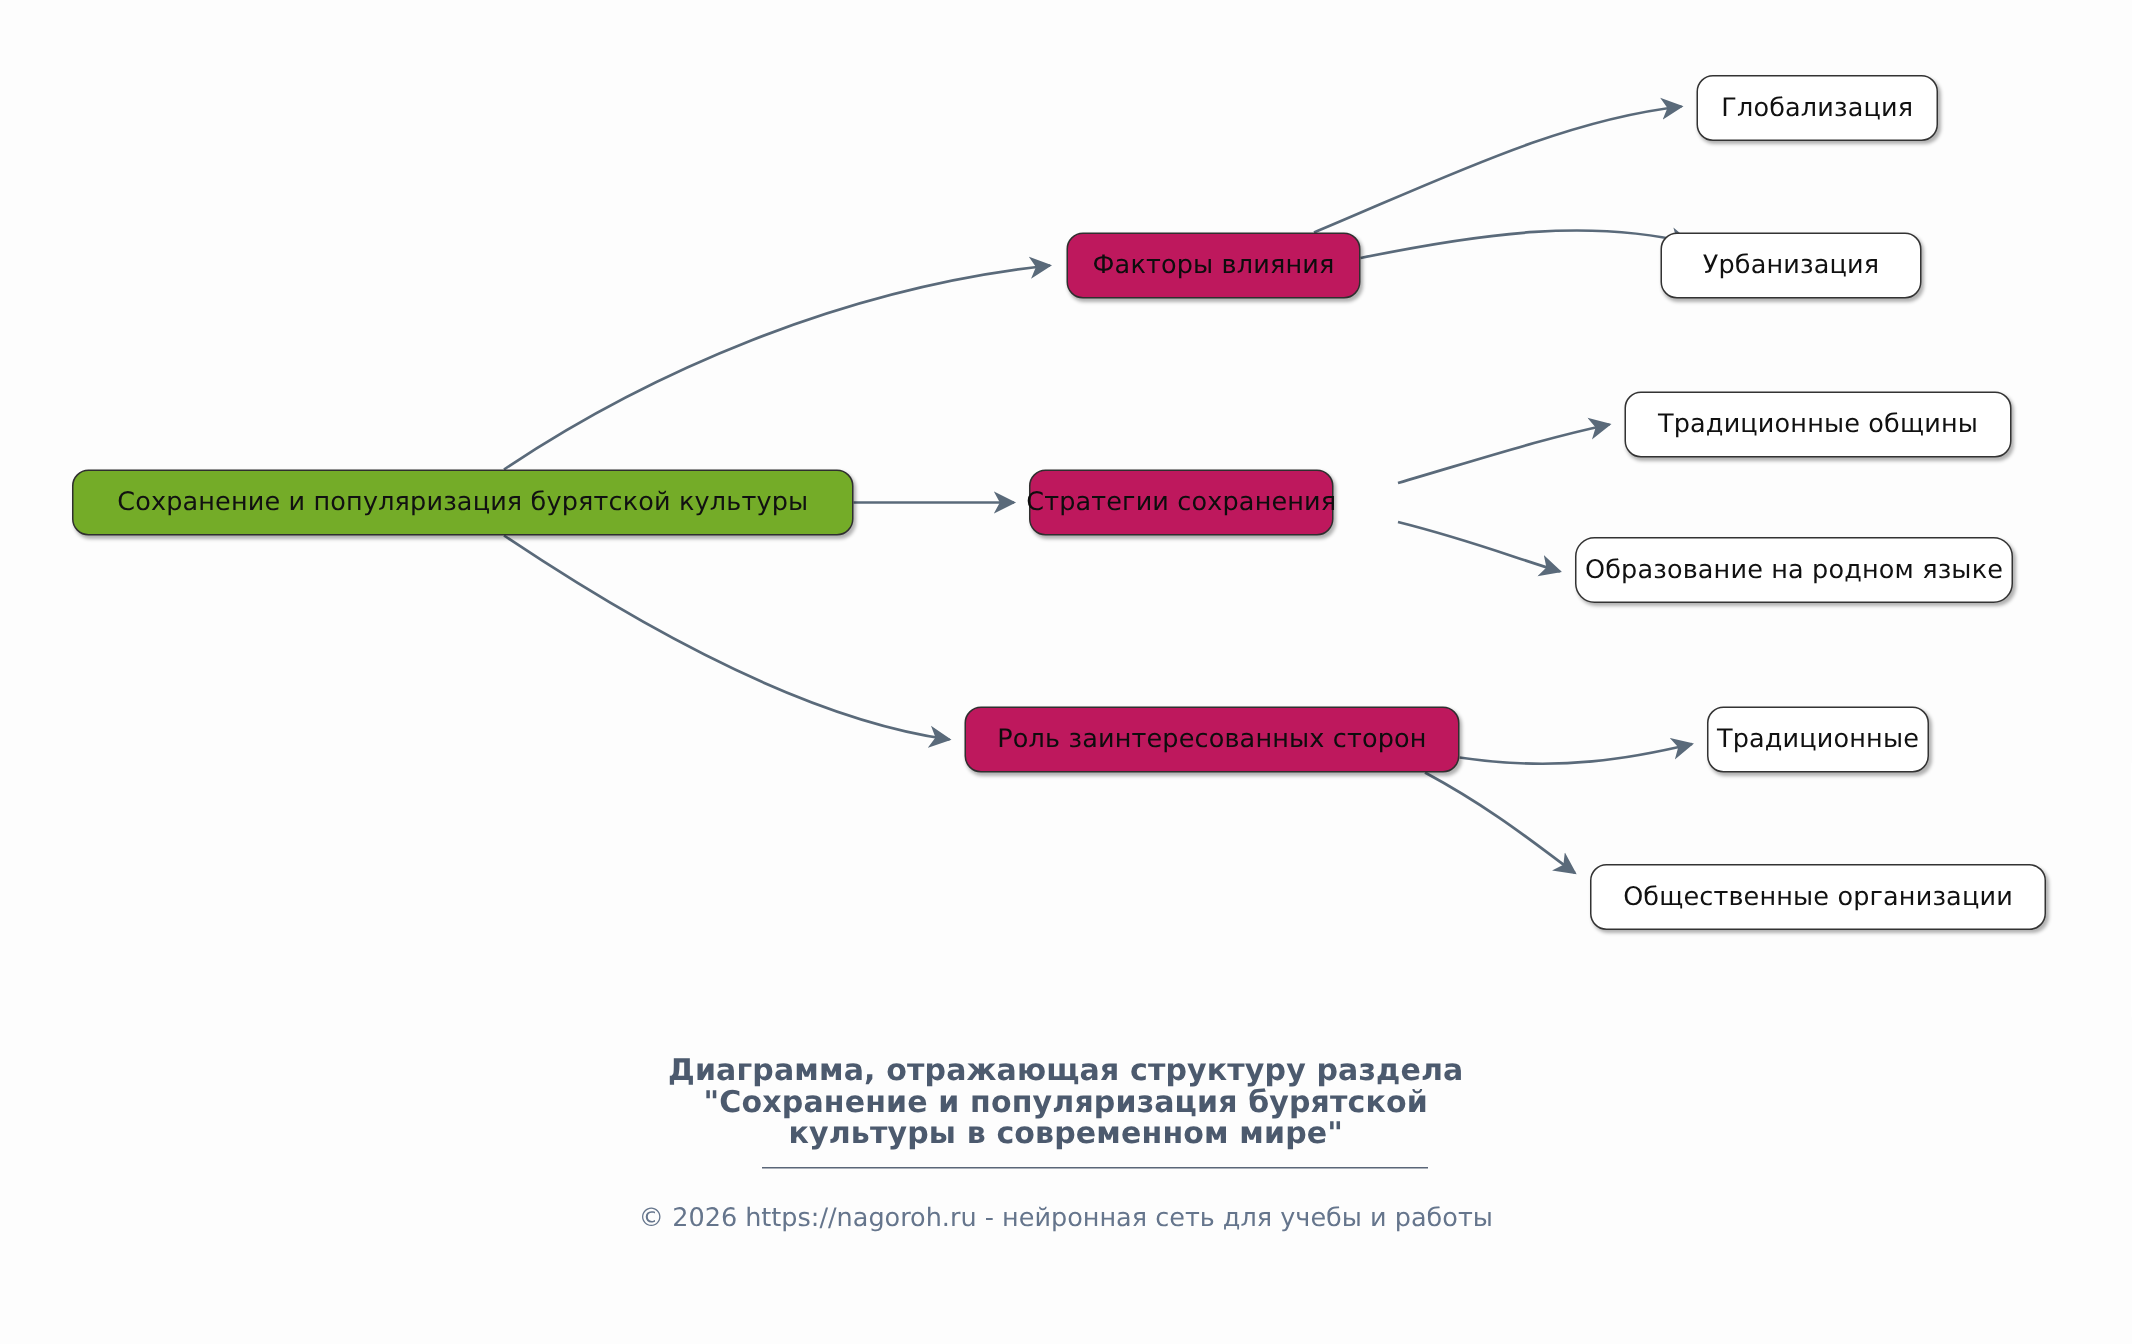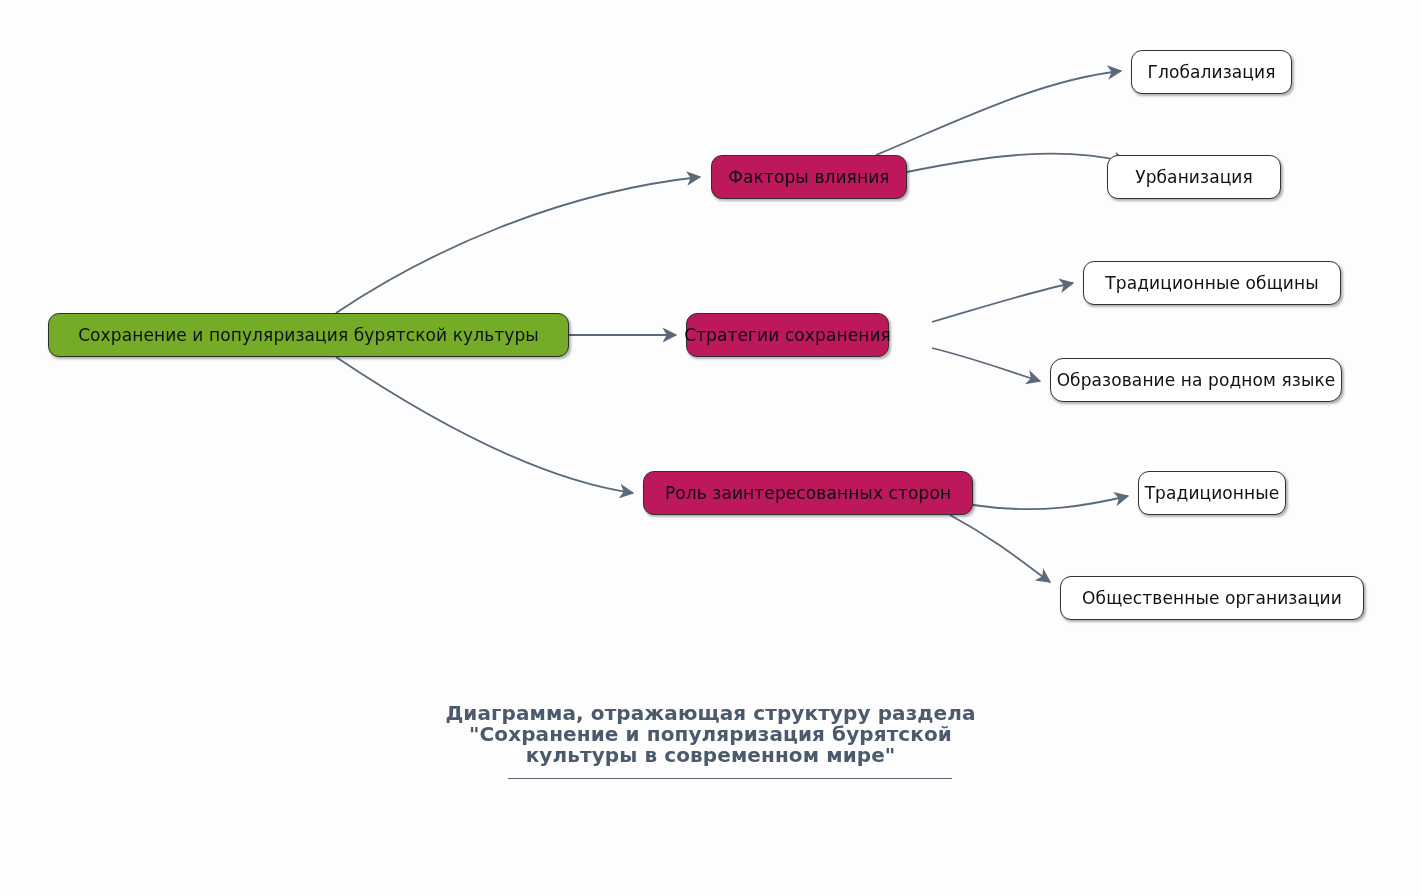--- a/index.html
+++ b/index.html
@@ -148,14 +148,15 @@
     </div>
 
   <div id="caption">
       <span class="cap-line">Диаграмма, отражающая структуру раздела</span>
       <span class="cap-line">"Сохранение и популяризация бурятской</span>
       <span class="cap-line">культуры в современном мире"</span>
     </div>
 
   <div id="divider"></div>
 
+  <div id="footer">© 2026 https://nagoroh.ru - нейронная сеть для учебы и работы</div>
 
 </div>
 
 </body></html>

